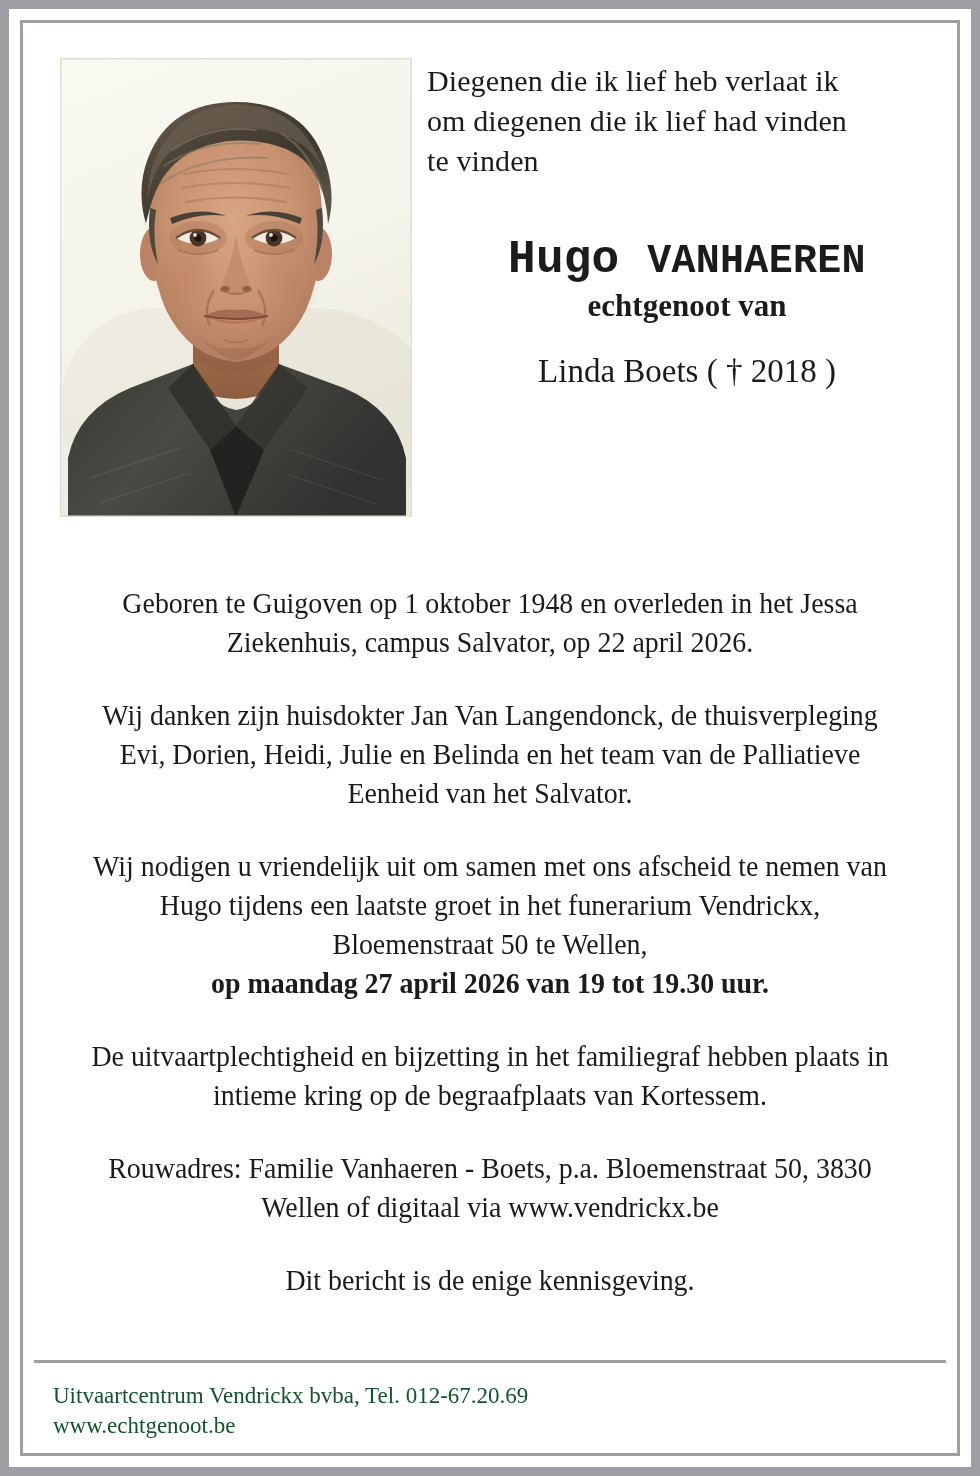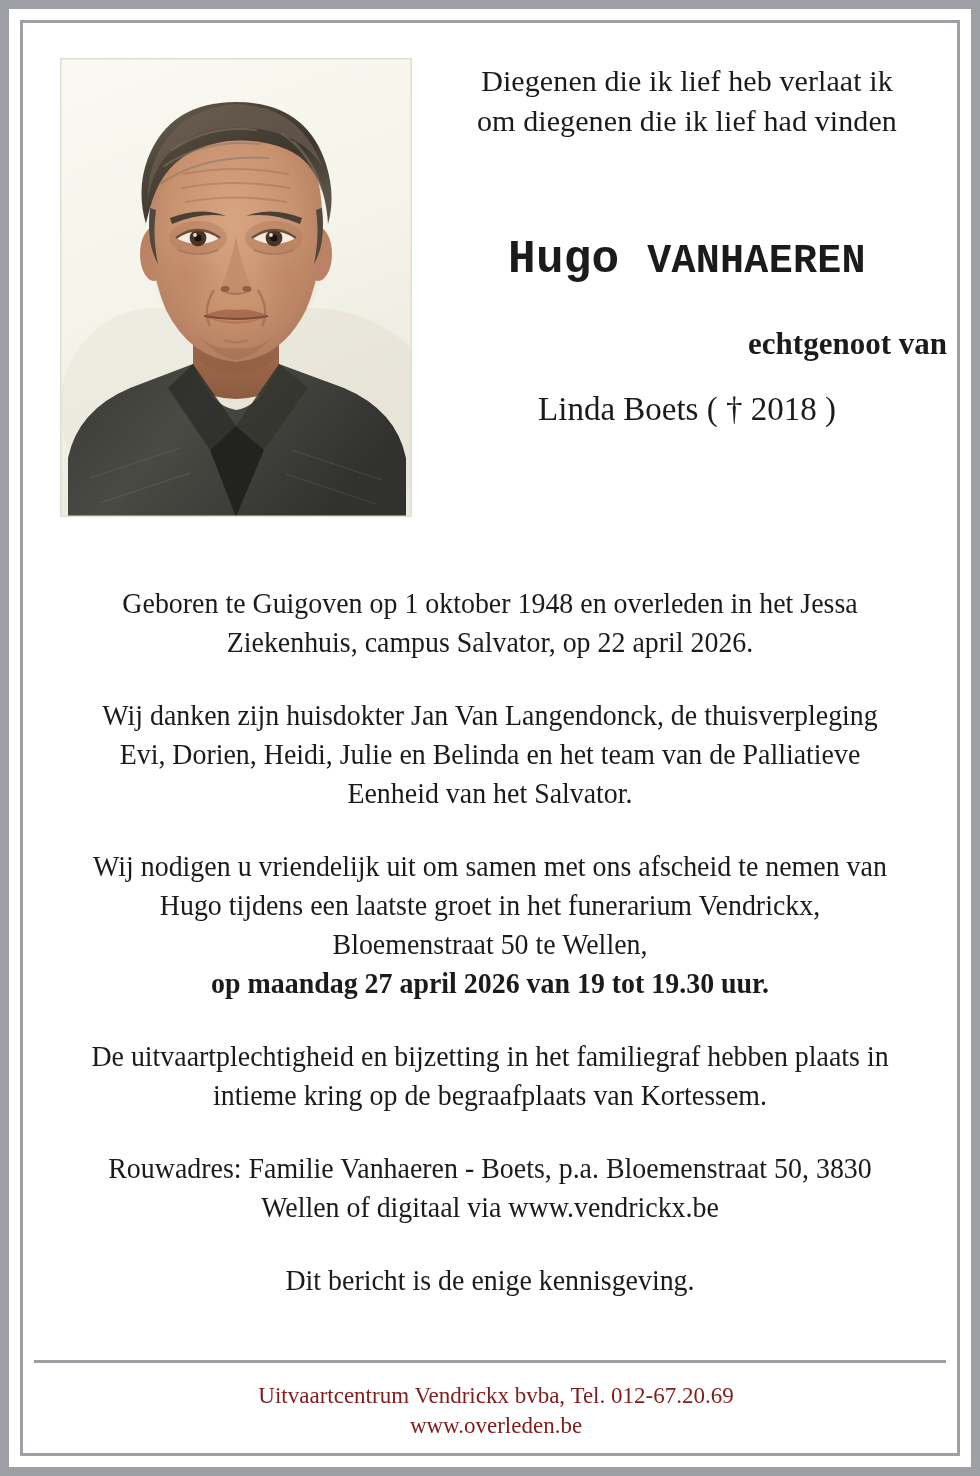--- a/index.html
+++ b/index.html
@@ -55,21 +55,20 @@
     overflow: hidden;
   }
   .portrait svg { display: block; width: 100%; height: 100%; }
 
   
   .poem {
     position: absolute;
     left: 404px;
     top: 38px;
     width: 520px;
-    text-align: center;
     font-size: 30px;
     line-height: 1.33;
     letter-spacing: 0.1px;
   }
 
   
   .name-block {
     position: absolute;
     left: 404px;
     top: 212px;
@@ -82,25 +81,23 @@
     line-height: 1.12;
     letter-spacing: 0.2px;
     white-space: nowrap;
     font-family: Liberation Mono, monospace;
   }
   .deceased-name .surname {
     font-size: 40px;
     letter-spacing: 0.3px;
   }
   .relation {
-    margin-top: 38px;
     font-weight: bold;
     font-size: 31px;
     line-height: 1.2;
-    text-align: right;
   }
   .spouse {
     margin-top: 28px;
     font-size: 33px;
     line-height: 1.2;
   }
 
   
   .body-text {
     position: absolute;
@@ -128,27 +125,26 @@
   .footer-rule {
     position: absolute;
     left: 11px;
     top: 1337px;
     width: 912px;
     height: 3px;
     background: #9d9fa4;
   }
   .footer {
     position: absolute;
-    left: 36px;
+    left: 30px;
     top: 1358px;
     width: 874px;
-    text-align: center;
     font-size: 23px;
     line-height: 1.30;
-    color: #7f1d1d;
+    color: #14532d;
   }
   .footer .line { display: block; }
 </style>
 </head>
 <body>
 
 <div class="outer-frame"></div>
 <div class="inner-frame"></div>
 
 <div class="sheet">
@@ -288,20 +284,21 @@
       <path d="M90 150 Q86 186 98 206 Q92 178 96 152 Z" fill="#50483d"></path>
       <path d="M262 150 Q266 186 254 206 Q260 178 256 152 Z" fill="#50483d"></path>
 
       <rect x="0" y="0" width="352" height="459" fill="none" stroke="#e2dfd2" stroke-width="3"></rect>
     </svg>
   </div>
 
   <div class="poem">
     <div>Diegenen die ik lief heb verlaat ik</div>
     <div>om  diegenen die ik lief had vinden</div>
+    <div>te vinden</div>
   </div>
 
   <div class="name-block">
     <div class="deceased-name">
       <span>Hugo</span>
       <span class="surname">VANHAEREN</span>
     </div>
     <div class="relation">echtgenoot van</div>
     <div class="spouse">Linda Boets ( † 2018 )</div>
   </div>
@@ -314,16 +311,16 @@
       <span class="em-line">op maandag 27 april 2026 van 19 tot 19.30 uur.</span>
     </p>
     <p>De uitvaartplechtigheid en bijzetting in het familiegraf hebben plaats in intieme kring op de begraafplaats van Kortessem.</p>
     <p>Rouwadres: Familie Vanhaeren - Boets, p.a. Bloemenstraat 50, 3830 Wellen of digitaal via www.vendrickx.be</p>
     <p>Dit bericht is de enige kennisgeving.</p>
   </div>
 
   <div class="footer-rule"></div>
   <div class="footer">
     <span class="line">Uitvaartcentrum Vendrickx bvba,  Tel. 012-67.20.69</span>
-    <span class="line">www.overleden.be</span>
+    <span class="line">www.echtgenoot.be</span>
   </div>
 
 </div>
 
 </body></html>

